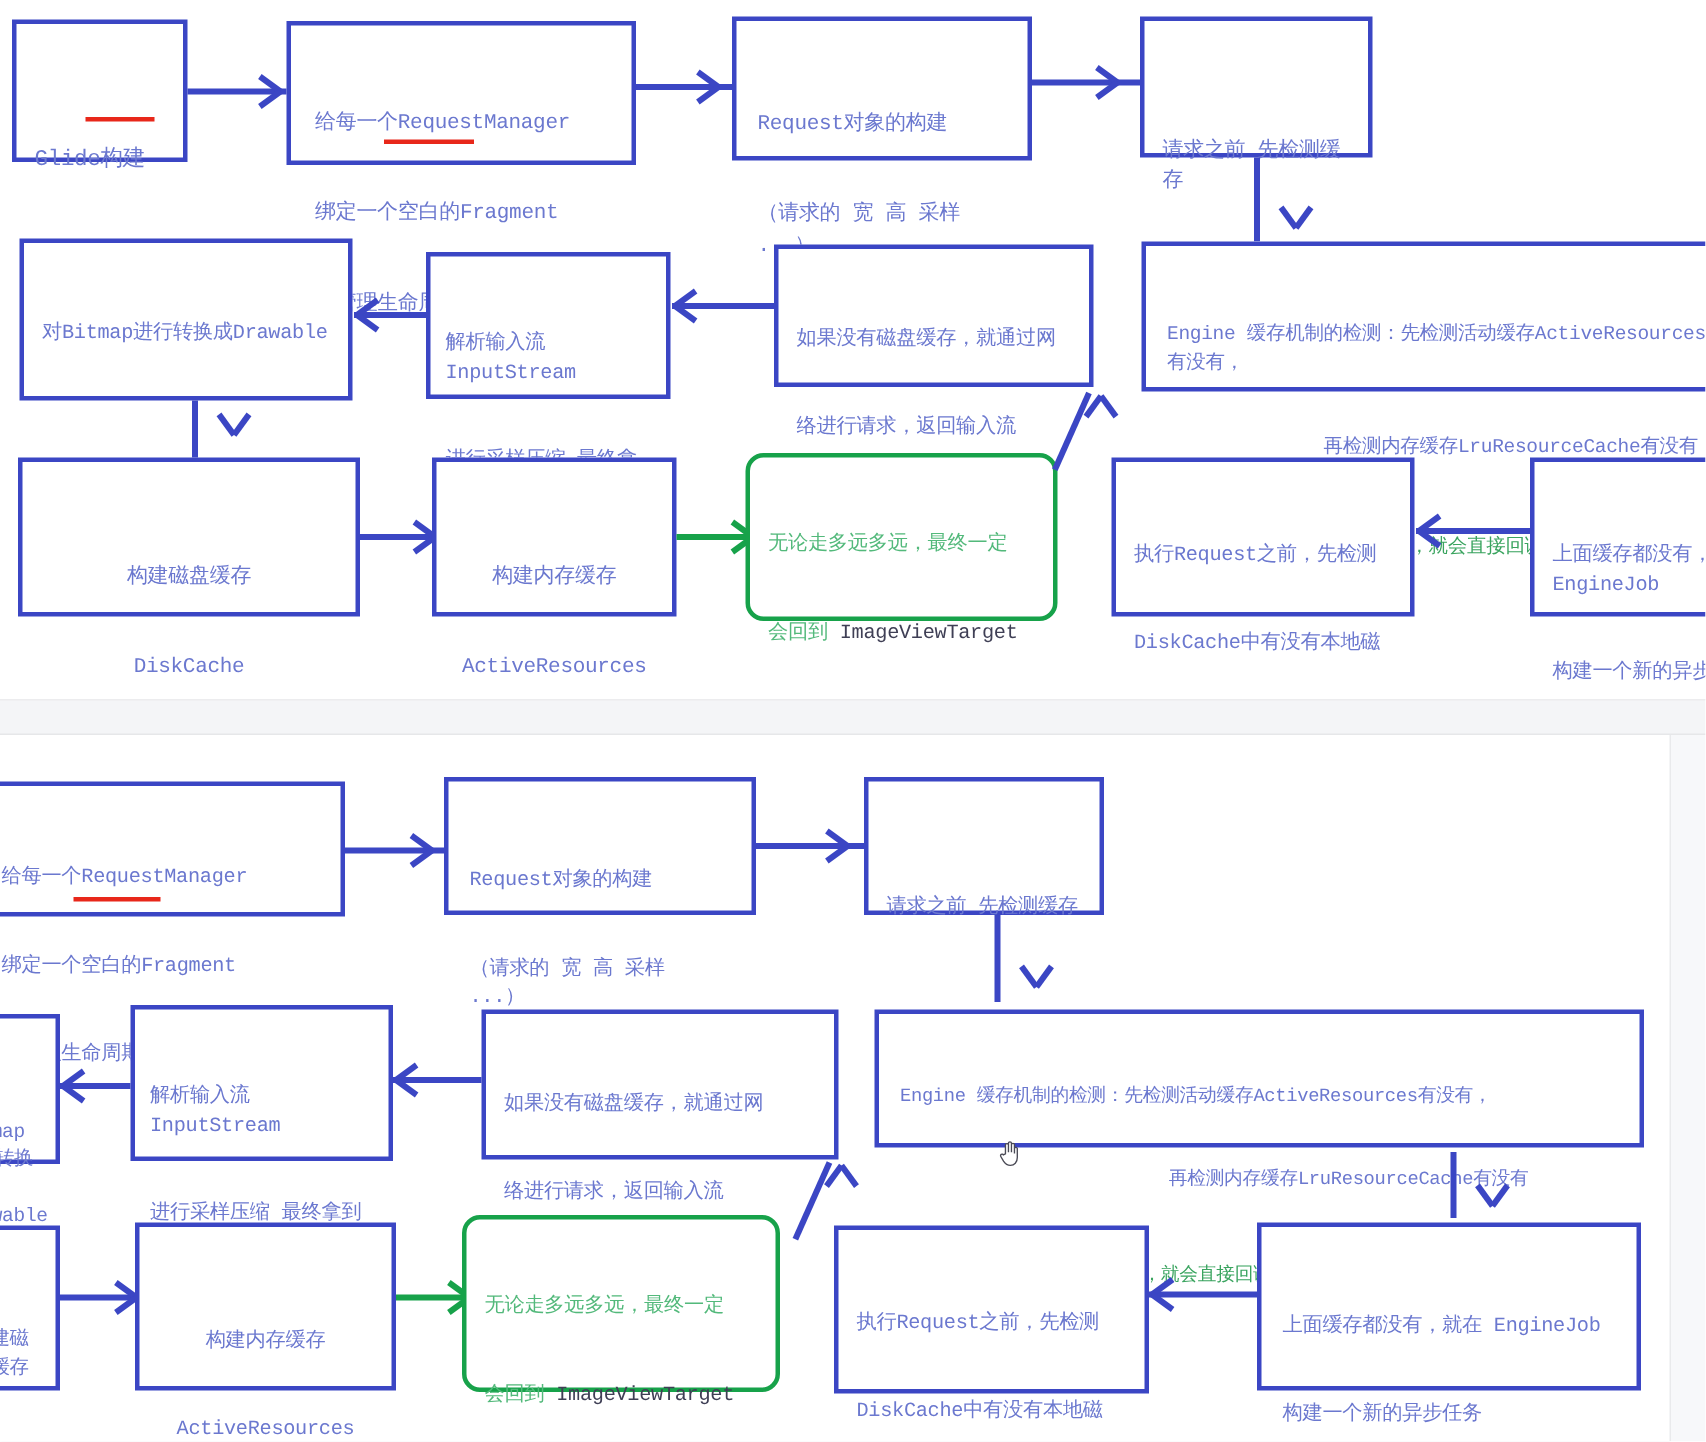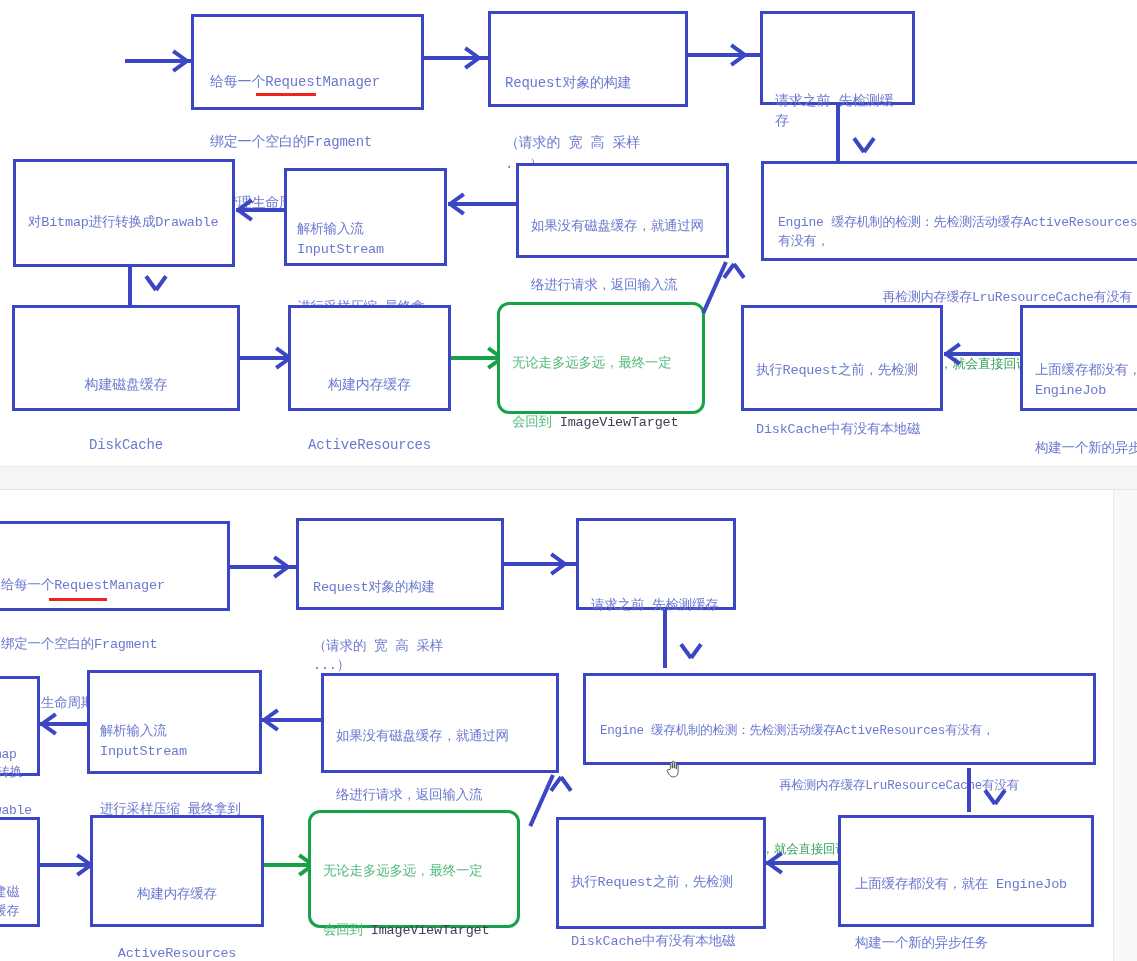--- a/index.html
+++ b/index.html
@@ -69,20 +69,24 @@
   
   #cursor { position:absolute; width:14px; height:18px; }
 </style>
 </head>
 <body>
 
 <div id="app">
 
   <div class="pane" id="pane-top">
 
+    <div class="node" style="left:8px; top:13px; width:117px; height:95px; padding-top:36px; font-size:15px;">
+      <span class="ln mono">Glide构建</span>
+      <span class="u-red" style="left:46px; top:62px; width:46px;"></span>
+    </div>
     <div class="line h" style="left:125px; top:59px; width:78px;"></div>
     <div class="chev r" style="left:170px; top:59px; width:17px; height:4px;">
         <i></i>
         <i></i>
       </div>
 
     <div class="node" style="left:191px; top:14px; width:233px; height:96px; padding:14px 16px; font-size:14px;">
       <span class="ln mono">给每一个RequestManager</span>
       <span class="ln mono">绑定一个空白的Fragment</span>
       <span class="ln mono">来管理生命周期</span>

